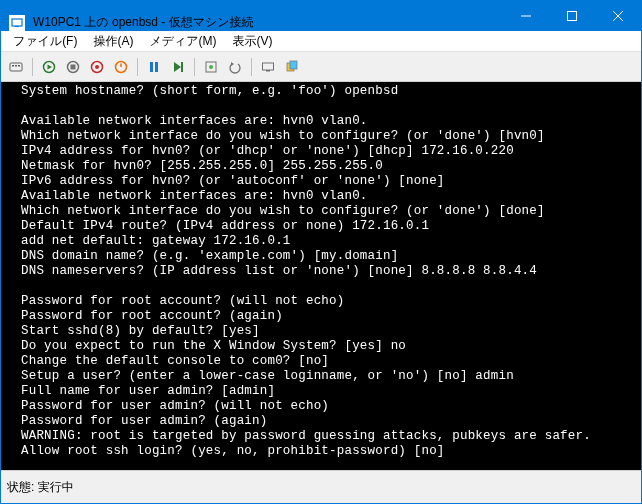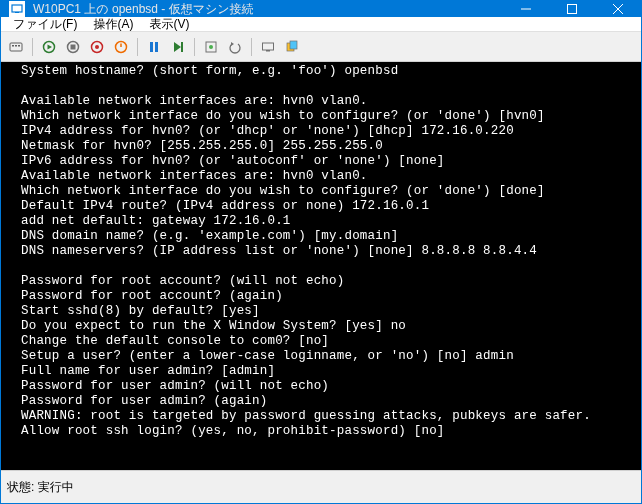--- a/index.html
+++ b/index.html
@@ -1,23 +1,23 @@
 <!DOCTYPE html>
 <html><head>
 <meta charset="utf-8">
 <style>
   * { box-sizing: border-box; margin: 0; padding: 0; }
   body { font-family: "Yu Gothic UI", "Meiryo", sans-serif; background: #fff; }
   .window { width: 642px; height: 504px; border: 1px solid #0078d7; display: flex; flex-direction: column; overflow: hidden; }
-  .titlebar { height: 16px; background: #0078d7; color: #e5e5e5; display: flex; align-items: flex-start; font-size: 12px; }
+  .titlebar { height: 30px; background: #0078d7; color: #000000; display: flex; align-items: flex-end; font-size: 12px; }
   .title-icon { width: 16px; height: 16px; margin: 0 8px; background: #fff; display:flex; align-items:center; justify-content:center;}
   .title-text { flex: 1; }
   .win-btns { display: flex; height: 100%; }
   .win-btn { width: 46px; display: flex; align-items: center; justify-content: center; cursor: pointer; }
-  .menubar { height: 15px; background: #fff; display: flex; align-items: center; font-size: 12px; border-bottom: 1px solid #e0e0e0; padding: 0 4px; }
+  .menubar { height: 21px; background: #fff; display: flex; align-items: center; font-size: 12px; border-bottom: 1px solid #e0e0e0; padding: 0 4px; }
   .menu-item { padding: 2px 8px; cursor: pointer; }
   .toolbar { height: 30px; background: #f0f0f0; display: flex; align-items: center; padding: 0 4px; gap: 2px; border-bottom: 1px solid #d0d0d0; }
   .tb-btn { width: 22px; height: 22px; display: flex; align-items: center; justify-content: center; cursor: pointer; border: 1px solid transparent; border-radius: 2px; }
   .tb-sep { width: 1px; height: 18px; background: #c0c0c0; margin: 0 3px; }
   .terminal { flex: 1; background: #000; color: #fff; font-family: "Consolas", "Courier New", monospace; font-size: 12.5px; line-height: 15px; padding: 2px 20px; white-space: pre-wrap; overflow: hidden; letter-spacing: 0.2px; }
   .statusbar { height: 32px; background: #f0f0f0; border-top: 1px solid #d0d0d0; font-size: 12px; display: flex; align-items: center; padding: 16px 6px; }
   svg { display: block; }
 </style>
 </head>
 <body>
@@ -48,20 +48,21 @@
             <line x1="0" y1="0" x2="10" y2="10" stroke="#fff" stroke-width="1"></line>
             <line x1="10" y1="0" x2="0" y2="10" stroke="#fff" stroke-width="1"></line>
           </svg>
       </div>
     </div>
   </div>
 
   <div class="menubar">
     <div class="menu-item">ファイル(F)</div>
     <div class="menu-item">操作(A)</div>
+    <div class="menu-item">メディア(M)</div>
     <div class="menu-item">表示(V)</div>
   </div>
 
   <div class="toolbar">
     <div class="tb-btn">
       <svg width="16" height="16">
           <rect x="2" y="4" width="12" height="8" rx="1" fill="none" stroke="#606060" stroke-width="1"></rect>
           <rect x="4" y="6" width="2" height="1.5" fill="#606060"></rect>
           <rect x="7" y="6" width="2" height="1.5" fill="#606060"></rect>
           <rect x="10" y="6" width="2" height="1.5" fill="#606060"></rect>

